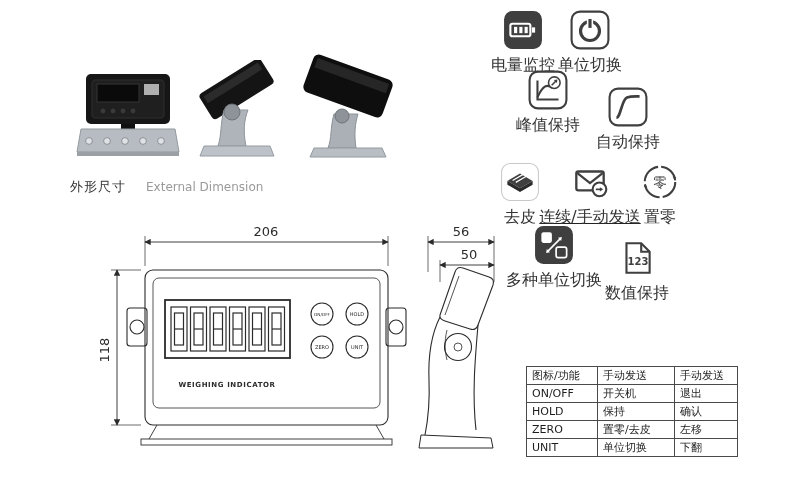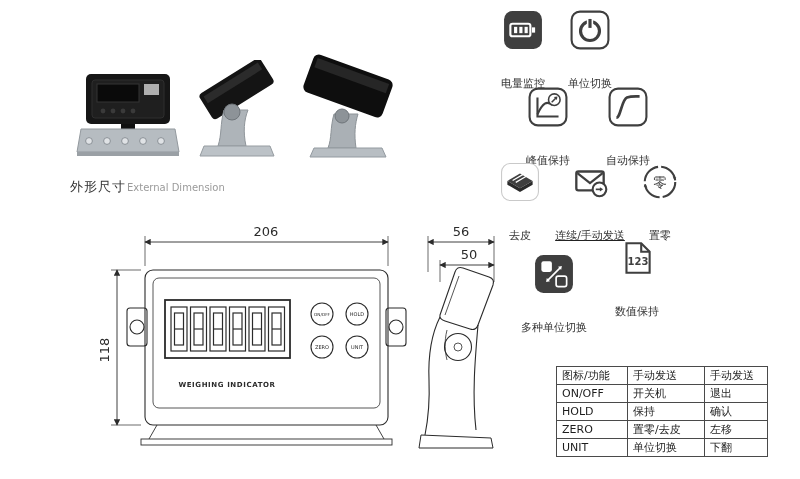--- a/index.html
+++ b/index.html
@@ -1,26 +1,26 @@
 <!DOCTYPE html>
 <html><head>
 <meta charset="utf-8">
 <style>
   html,body{margin:0;padding:0;background:#fff;}
   .page{position:relative;width:800px;height:479px;background:#ffffff;
         font-family:"DejaVu Sans","Liberation Sans",sans-serif;overflow:hidden;color:#222;}
   .photo{position:absolute;}
   .section-title{position:absolute;left:70px;top:178px;font-size:13px;color:#333;letter-spacing:1px;}
-  .section-title .en{color:#9a9a9a;font-size:10px;margin-left:1px;letter-spacing:0;text-align:center;}
+  .section-title .en{color:#9a9a9a;font-size:12px;margin-left:20px;letter-spacing:0;text-align:center;}
   .drawing-svg{position:absolute;left:95px;top:220px;}
   svg text{font-family:"DejaVu Sans","Liberation Sans",sans-serif;}
   .feature{position:absolute;display:flex;flex-direction:column;align-items:center;gap:5px;}
-  .feature .label{font-size:11px;color:#333;white-space:nowrap;margin-top:21px;}
+  .feature .label{font-size:16px;color:#333;white-space:nowrap;}
   .feature svg{display:block;}
-  .func-table{position:absolute;left:556px;top:366px;border-collapse:collapse;font-size:11px;color:#1d1d1d;}
+  .func-table{position:absolute;left:526px;top:366px;border-collapse:collapse;font-size:11px;color:#1d1d1d;}
   .func-table td{border:1px solid #4a4a4a;padding:1px 5px;height:15px;white-space:nowrap;}
   .func-table .c1{width:60px;}
   .func-table .c2{width:66px;}
   .func-table .c3{width:52px;}
 </style>
 </head>
 <body>
 
 <div class="page">
 
@@ -170,21 +170,21 @@
     <svg width="40" height="40" viewBox="0 0 38 38">
       <rect x="1.5" y="1.5" width="35" height="35" rx="8" fill="#fff" stroke="#3f3f3f" stroke-width="2"></rect>
       <circle cx="19" cy="20" r="9" fill="none" stroke="#3f3f3f" stroke-width="3"></circle>
       <line x1="19" y1="7.5" x2="19" y2="17" stroke="#fff" stroke-width="6"></line>
       <line x1="19" y1="8.5" x2="19" y2="17" stroke="#3f3f3f" stroke-width="3"></line>
     </svg>
     <span class="label">单位切换</span>
   </div>
 
 
-  <div class="feature" style="left:514px;top:87px;width:68px;">
+  <div class="feature" style="left:514px;top:70px;width:68px;">
     <svg width="40" height="40" viewBox="0 0 38 38">
       <rect x="1.5" y="1.5" width="35" height="35" rx="8" fill="#fff" stroke="#3f3f3f" stroke-width="2"></rect>
       <path d="M9,10 L9,28 L29,28" fill="none" stroke="#3f3f3f" stroke-width="2"></path>
       <path d="M9,26 C14,15 18,13 23,17" fill="none" stroke="#3f3f3f" stroke-width="2"></path>
       <circle cx="25" cy="12" r="5.5" fill="#fff" stroke="#3f3f3f" stroke-width="1.5"></circle>
       <line x1="22.5" y1="14.5" x2="27" y2="10" stroke="#3f3f3f" stroke-width="1.5"></line>
       <path d="M28,9 L24.5,9.6 L27.4,12.4 Z" fill="#3f3f3f"></path>
     </svg>
     <span class="label">峰值保持</span>
   </div>
@@ -222,21 +222,21 @@
   <div class="feature" style="left:630px;top:162px;width:60px;">
     <svg width="40" height="40" viewBox="0 0 38 38">
       <circle cx="19" cy="19" r="14.5" fill="#fff" stroke="#3f3f3f" stroke-width="2" stroke-dasharray="20 3"></circle>
       <path d="M34.5,15 L31,13.2 L32.6,17.2 Z" fill="#3f3f3f"></path>
       <path d="M3.5,23 L7,24.8 L5.4,20.8 Z" fill="#3f3f3f"></path>
       <text x="19" y="24" text-anchor="middle" font-size="13" fill="#3a3a3a">零</text>
     </svg>
     <span class="label">置零</span>
   </div>
 
-  <div class="feature" style="left:516px;top:254px;width:76px;">
+  <div class="feature" style="left:516px;top:225px;width:76px;">
     <svg width="40" height="40" viewBox="0 0 38 38">
       <rect x="1" y="1" width="36" height="36" rx="8" fill="#3f3f3f"></rect>
       <rect x="7" y="7" width="10" height="10" rx="2" fill="#fff"></rect>
       <rect x="21" y="21" width="10" height="10" rx="2" fill="none" stroke="#fff" stroke-width="1.6"></rect>
       <line x1="13" y1="25" x2="25" y2="13" stroke="#fff" stroke-width="1.6"></line>
       <path d="M26.5,11.5 L22.8,12.2 L25.8,15.2 Z" fill="#fff"></path>
       <path d="M11.5,26.5 L15.2,25.8 L12.2,22.8 Z" fill="#fff"></path>
     </svg>
     <span class="label">多种单位切换</span>
   </div>

